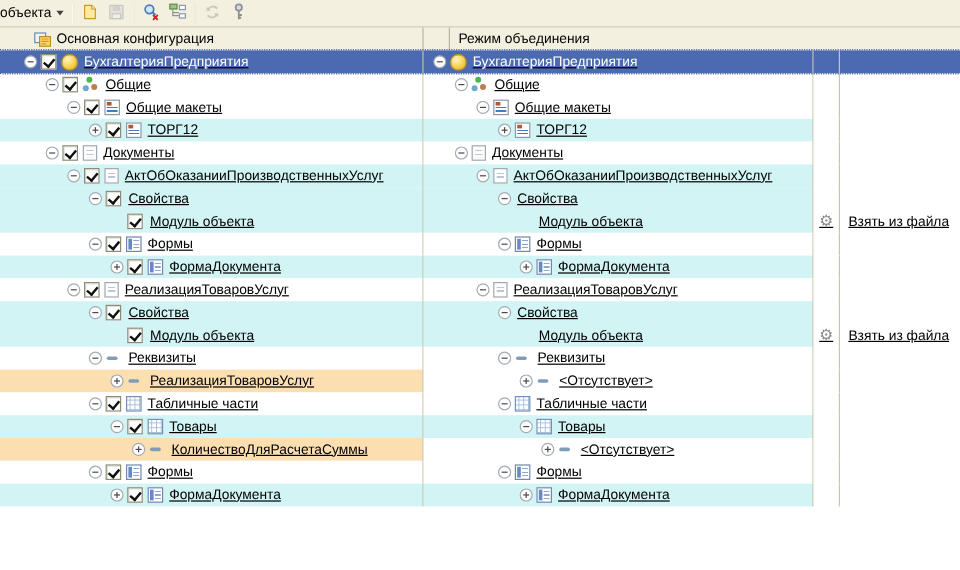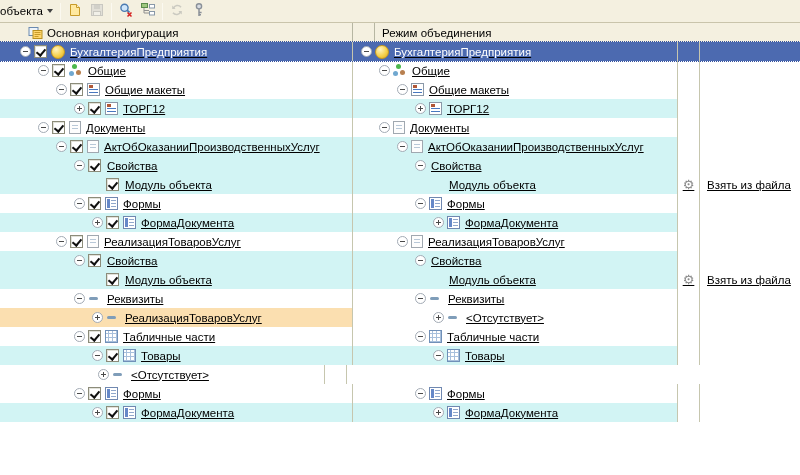--- a/index.html
+++ b/index.html
@@ -497,20 +497,28 @@
         <span class="exp">
           <span class="circ"></span>
         </span>
         <span class="ti ti-table"></span>
         <span class="lbl">Товары</span>
       </div>
       <div class="cell c-gear bg-w"></div>
       <div class="cell c-mode bg-w"></div>
     </div>
     <div class="row">
+      <div class="cell c-left bg-o">
+        <span class="sp" style="width: 110px;"></span>
+        <span class="exp">
+          <span class="circ plus"></span>
+        </span>
+        <span class="ti ti-dash"></span>
+        <span class="lbl">КоличествоДляРасчетаСуммы</span>
+      </div>
       <div class="cell c-right bg-w">
         <span class="sp" style="width: 98px;"></span>
         <span class="exp">
           <span class="circ plus"></span>
         </span>
         <span class="ti ti-dash"></span>
         <span class="lbl">&lt;Отсутствует&gt;</span>
       </div>
       <div class="cell c-gear bg-w"></div>
       <div class="cell c-mode bg-w"></div>

